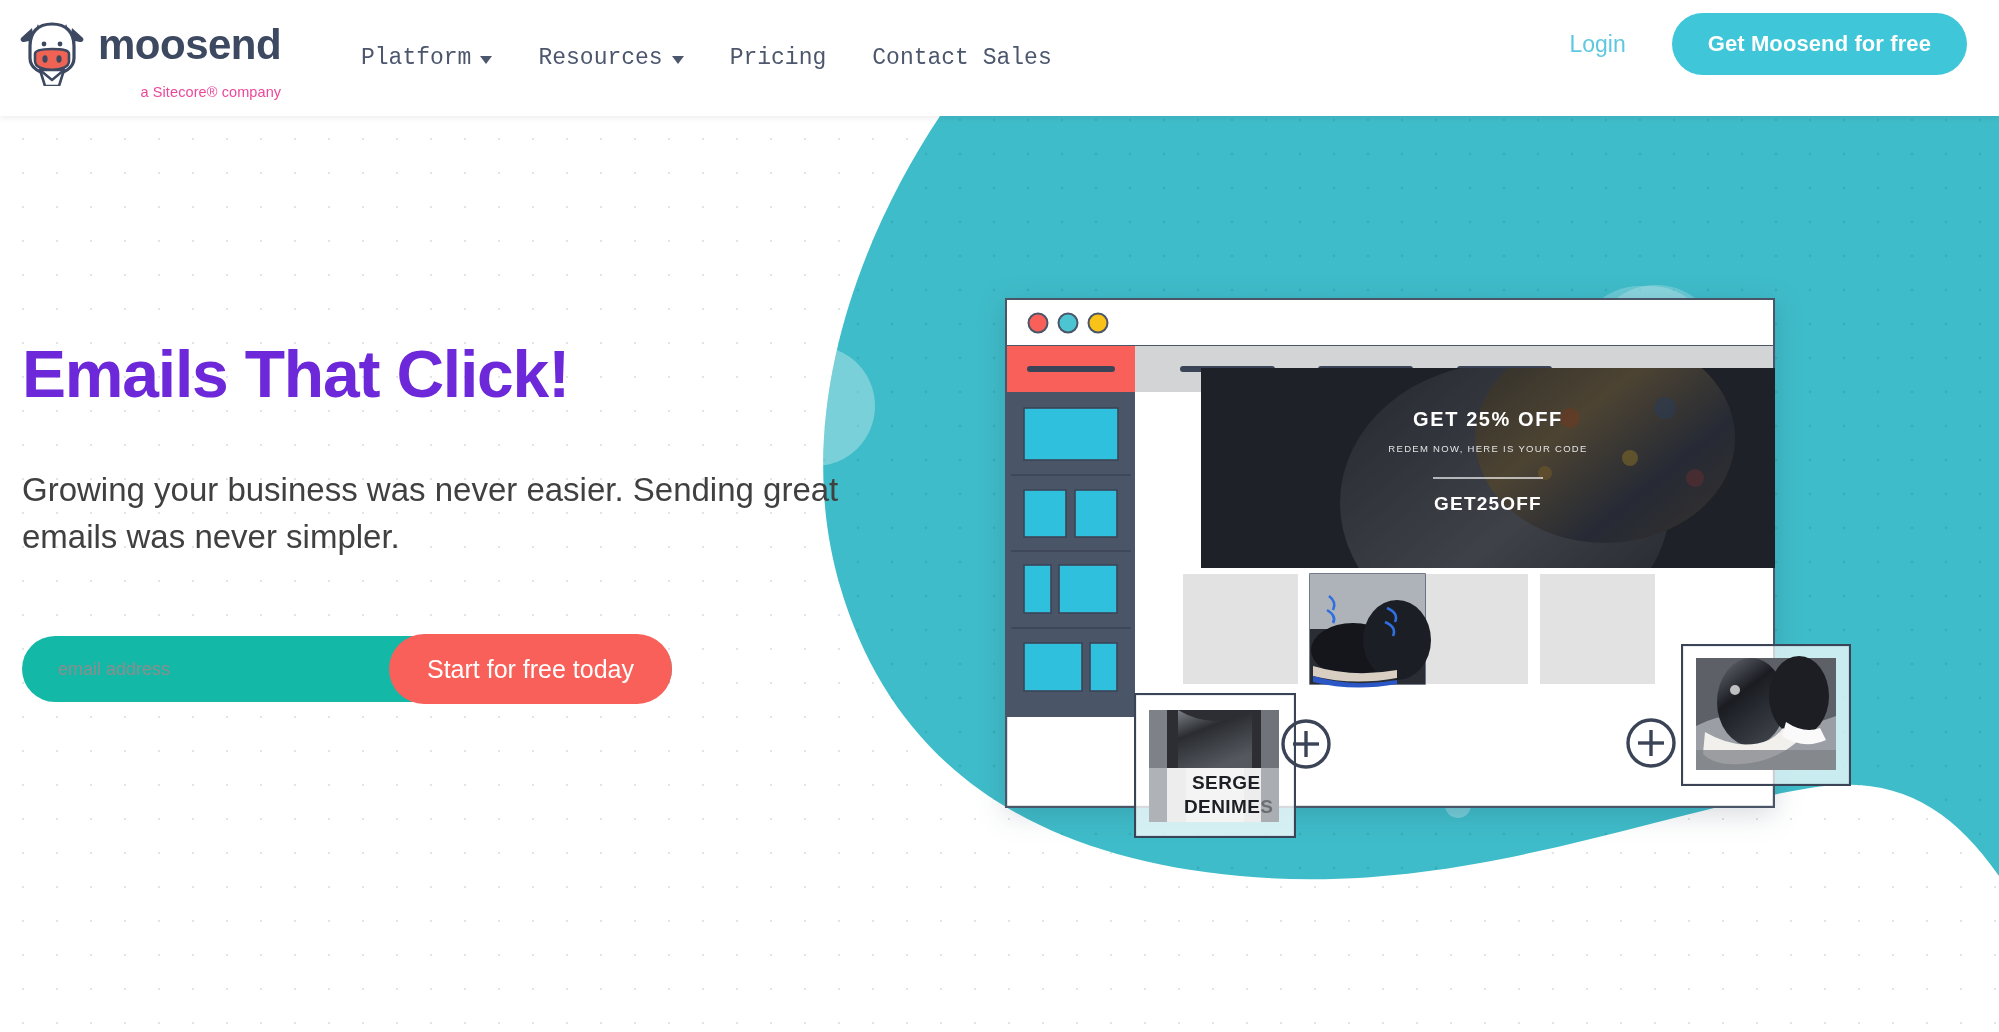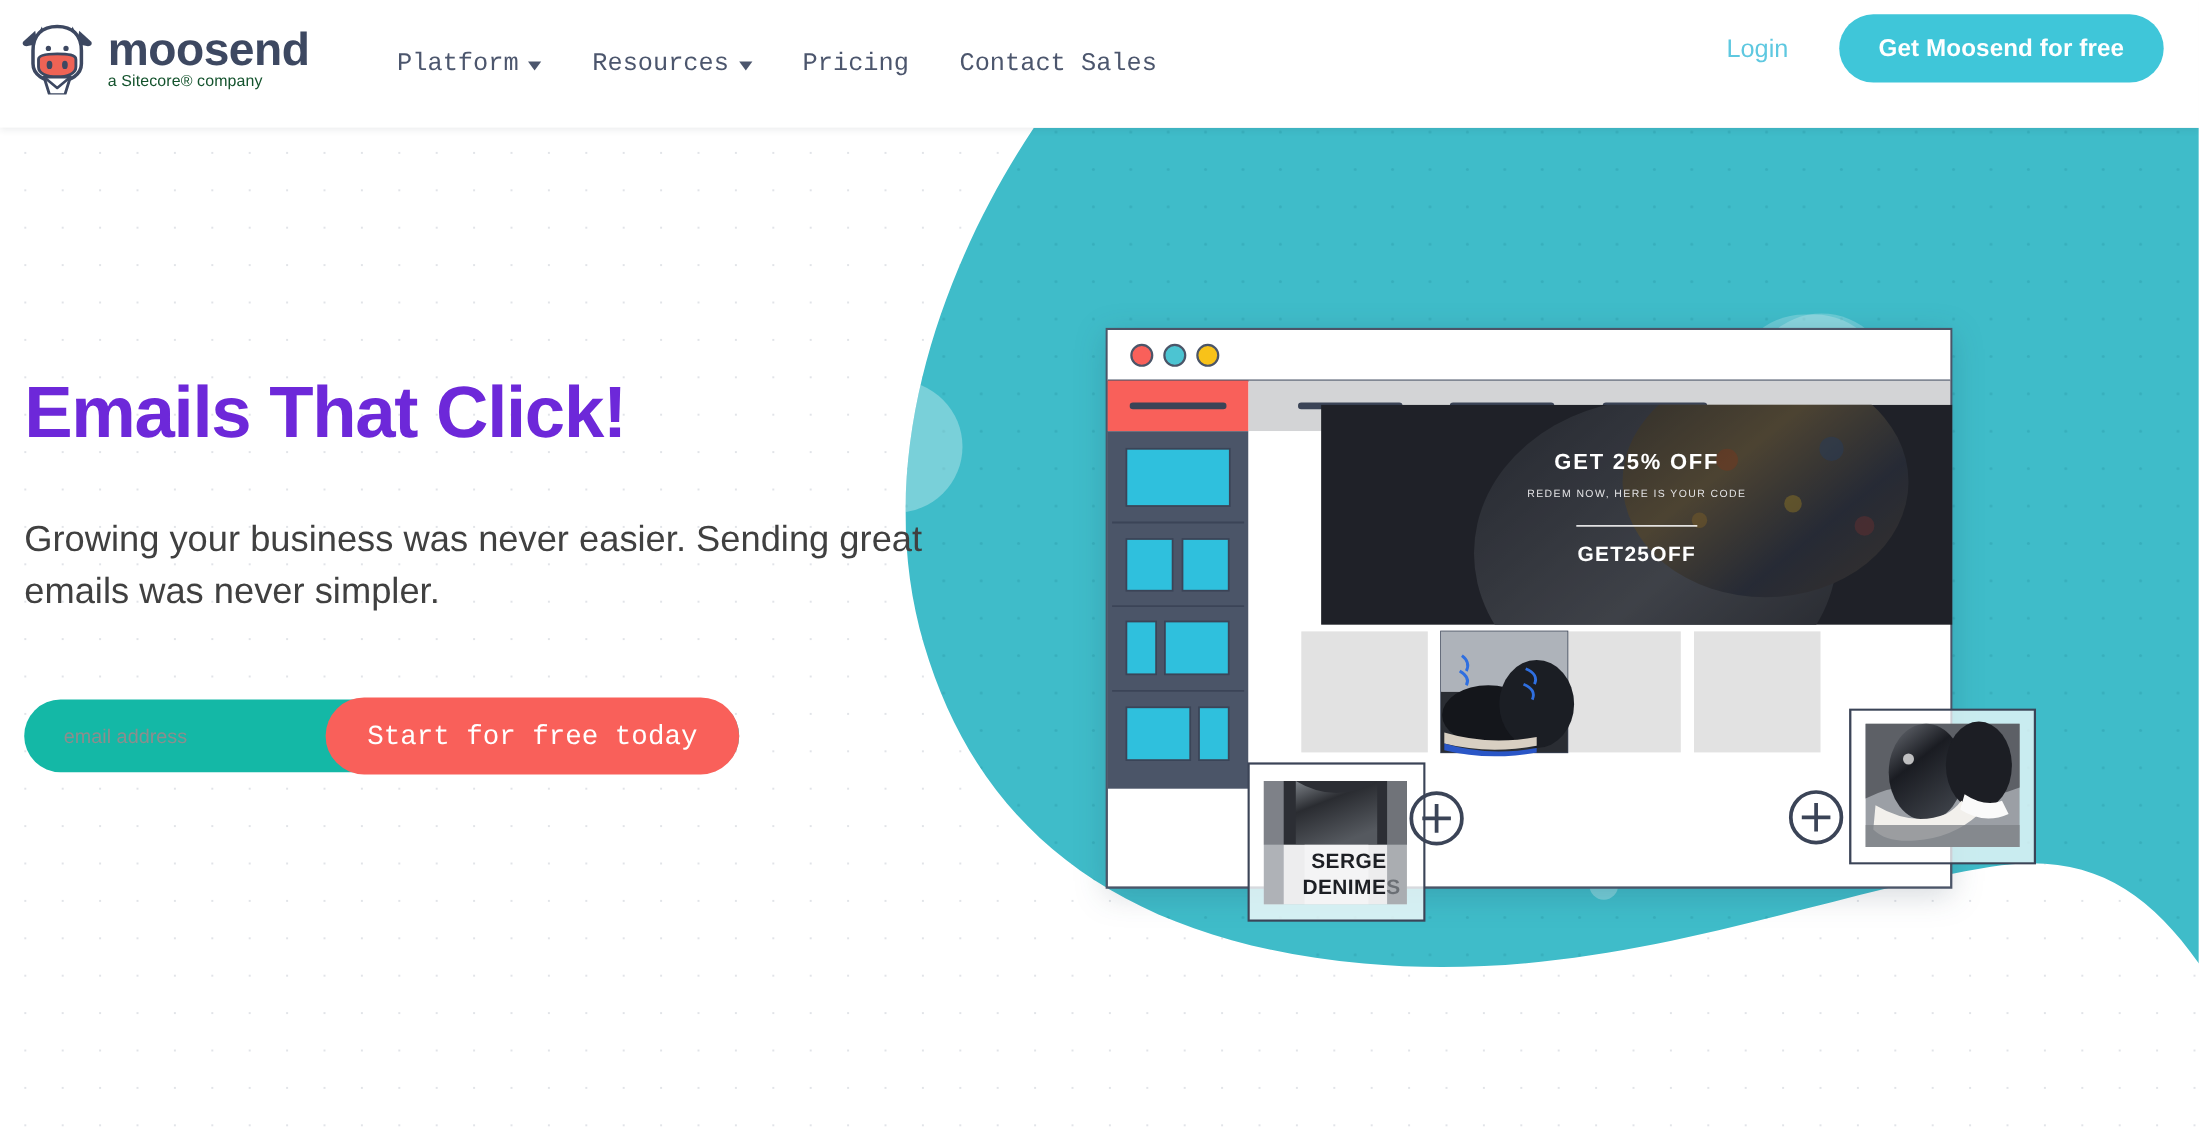--- a/index.html
+++ b/index.html
@@ -35,22 +35,22 @@
     display:flex; align-items:flex-start; gap:12px;
     cursor:pointer;
   }
   .logo-mark{ width:68px; height:70px; flex:none; }
   .logo-text{ display:flex; flex-direction:column; padding-top:8px; }
   .logo-word{
     font-size:42px; font-weight:bold; color:#3d4861;
     letter-spacing:-.5px; line-height:1; font-family:"Liberation Sans", sans-serif;
   }
   .logo-sub{
-    font-size:14.5px; color:#14532d; margin-top:0; letter-spacing:.1px;
-    text-align:left;
+    font-size:14.5px; color:#ec4899; margin-top:18px; letter-spacing:.1px;
+    text-align:right;
   }
 
   .nav{
     position:absolute; left:338px; top:0; height:116px;
     display:flex; align-items:center; gap:0;
   }
   .nav-item{
     font-size:23px; color:#4c566d; padding:0 23px;
     display:flex; align-items:center; gap:9px; cursor:pointer;
     white-space:nowrap;
@@ -98,21 +98,21 @@
     position:absolute; left:0; top:0; width:650px; height:66px;
     border:none; border-radius:40px; background:#14b8a6;
     font-size:18px; color:#4a5467; padding:0 36px;
     font-family:"Liberation Sans", sans-serif; outline:none;
   }
   .email-input::placeholder{ color:#8d8d8d; }
   .submit-btn{
     position:absolute; right:0; top:-2px; height:70px;
     background:#f9605a; color:#fff; border:none; border-radius:40px;
     font-size:25px; padding:0 38px; cursor:pointer; white-space:nowrap;
-    font-family:Liberation Mono, monospace;
+    font-family:Liberation Sans, sans-serif;
   }
 
   
   .mockup{ position:absolute; left:1005px; top:298px; width:770px; height:510px; z-index:25; }
   .mock-shadow{ filter:drop-shadow(0 6px 14px rgba(30,50,70,.18)); }
 
   .drag-card{ position:absolute; z-index:40; }
   .plus-icon{ position:absolute; z-index:42; }
 
   .tshirt-card{ left:1134px; top:693px; }

